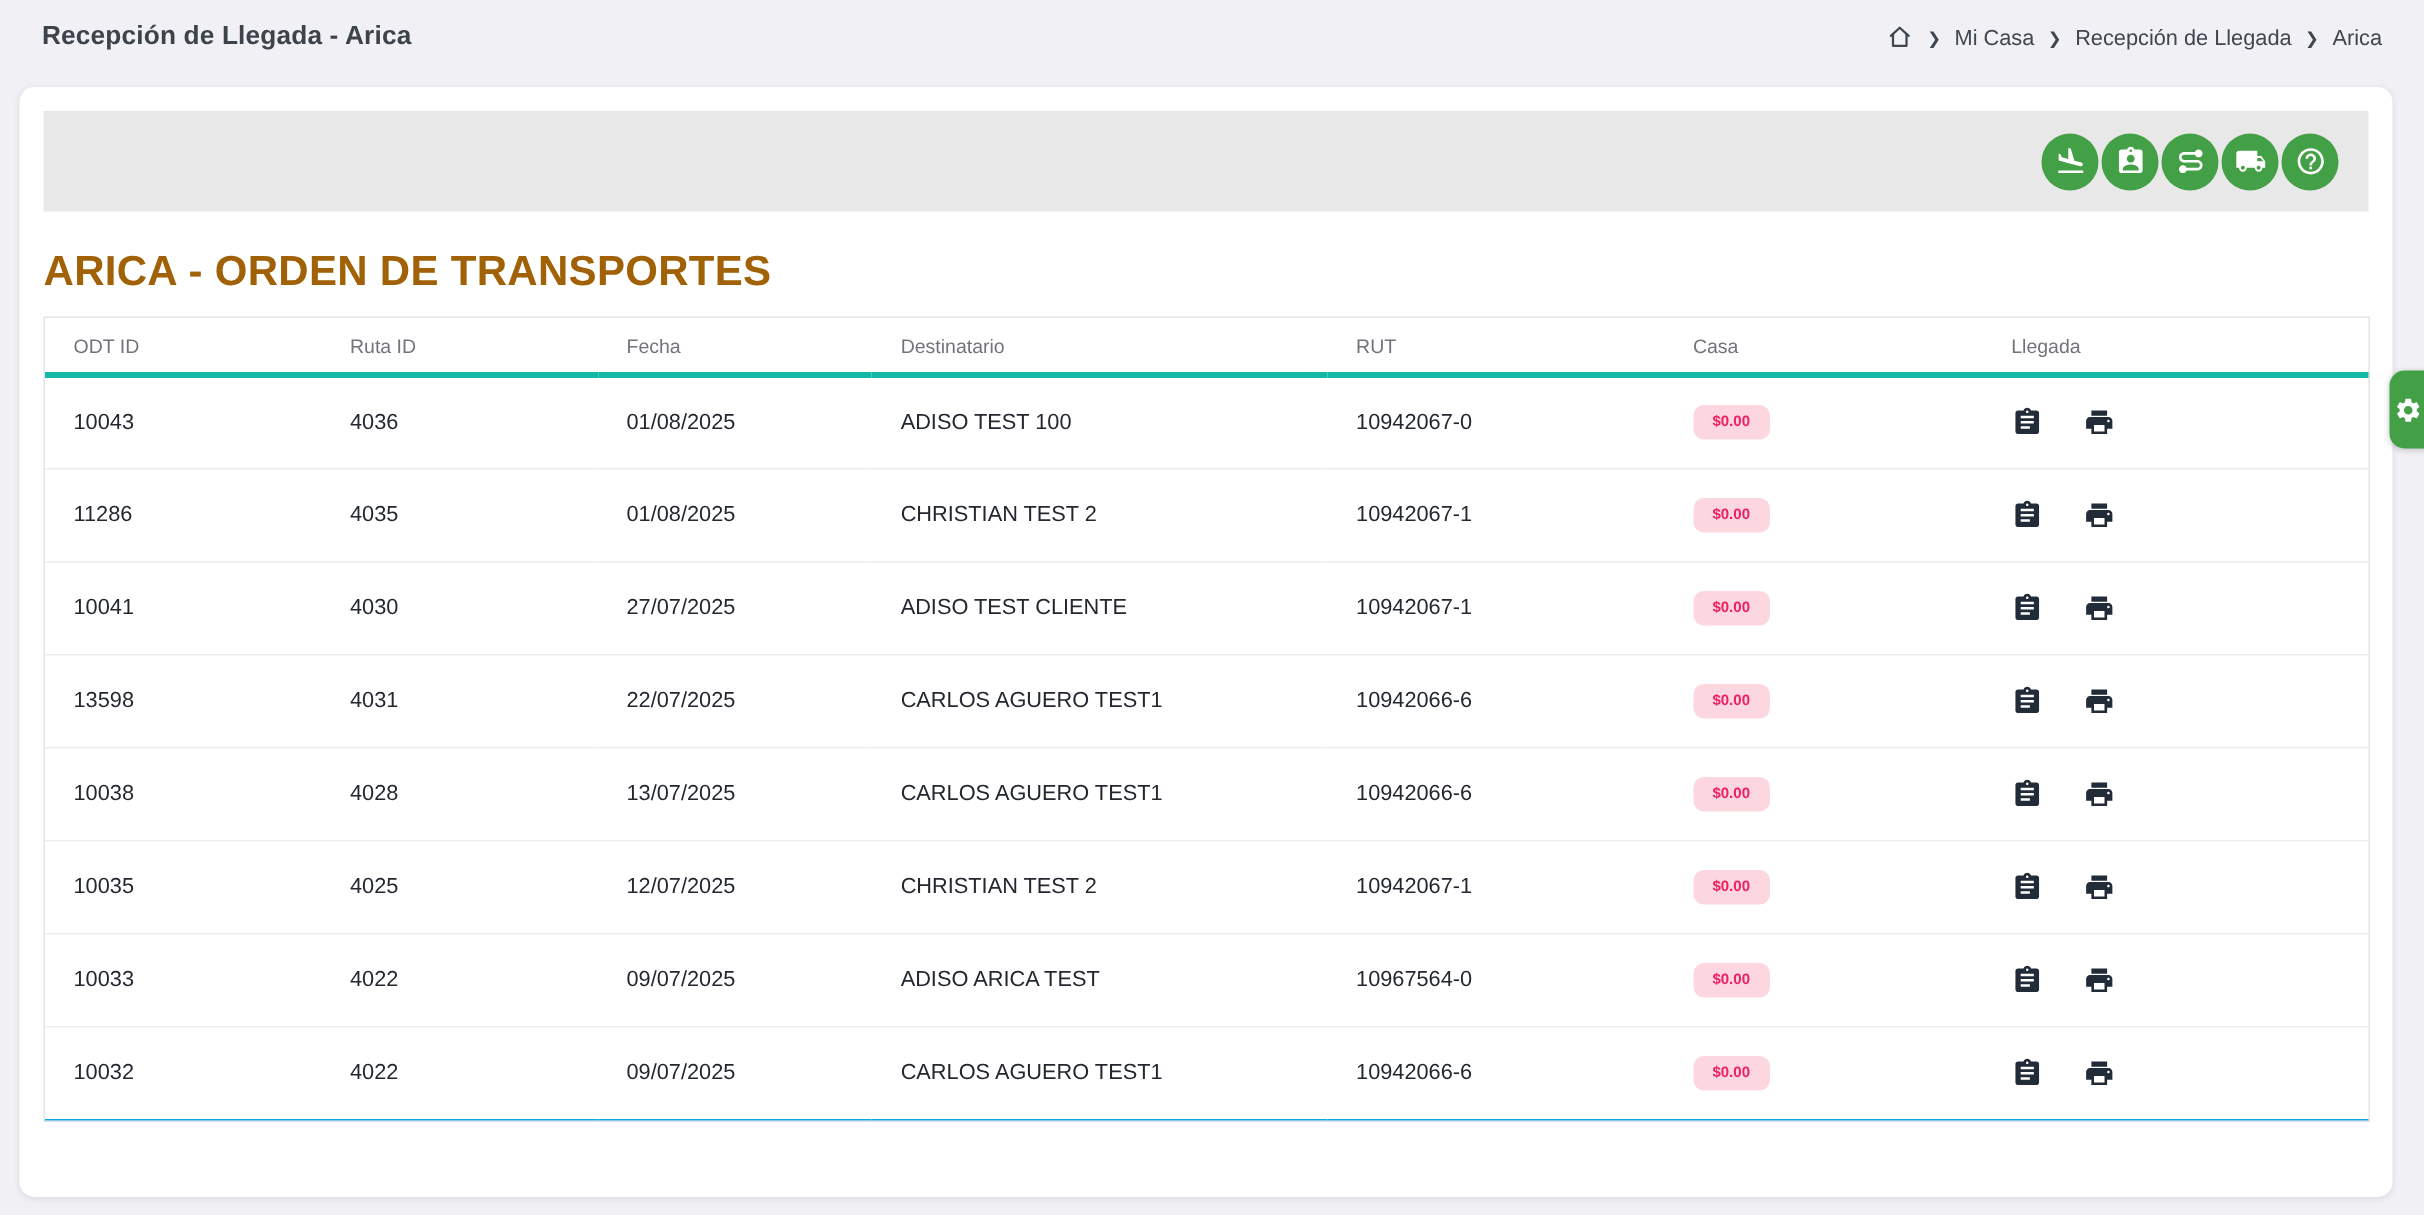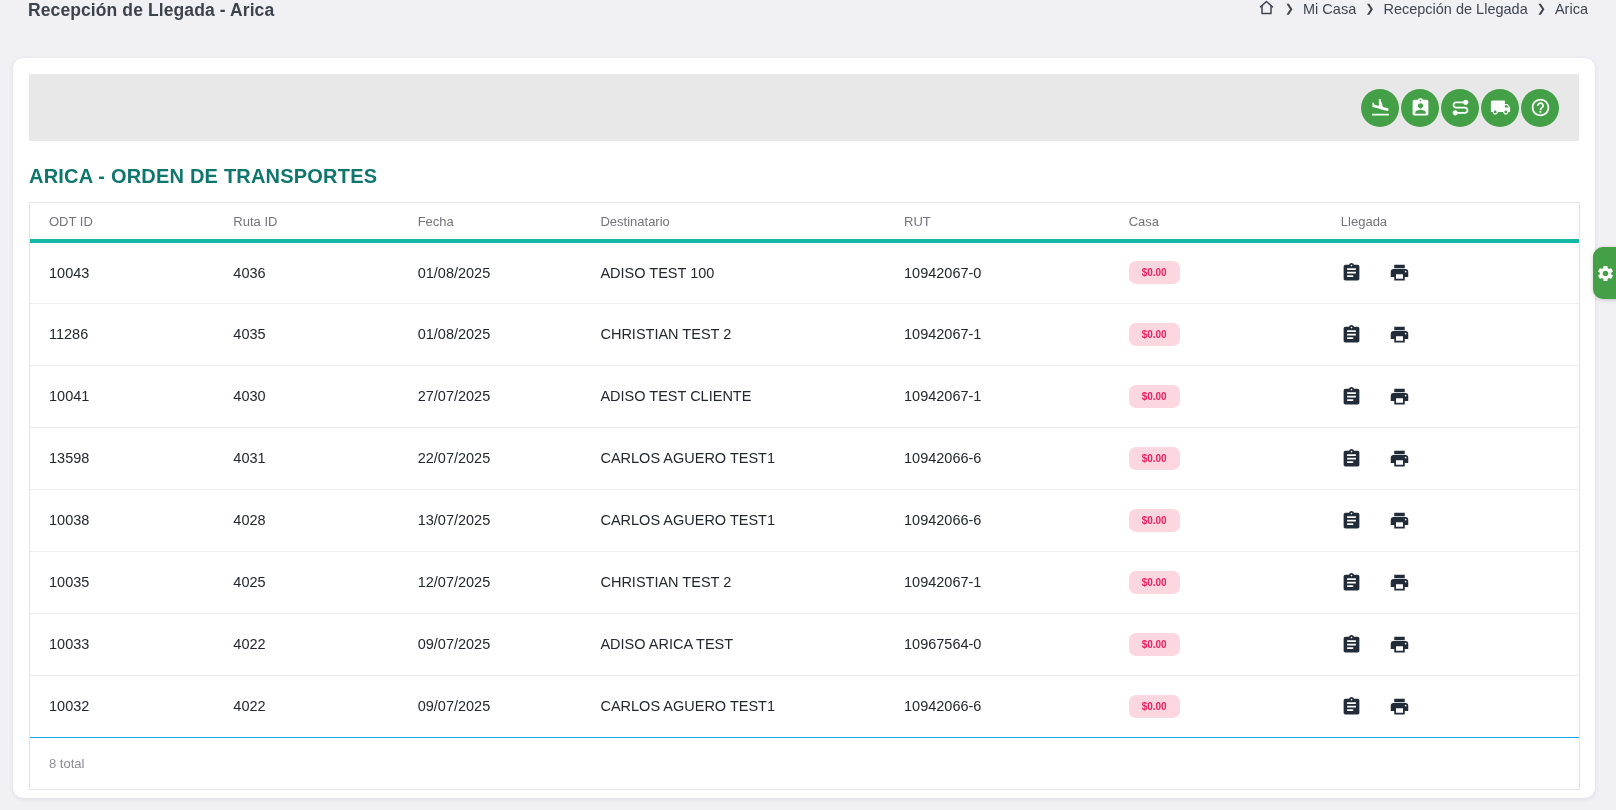--- a/index.html
+++ b/index.html
@@ -8,21 +8,21 @@
     font-family: "Liberation Sans", "DejaVu Sans", sans-serif;
     background: var(--page-bg, #f1f0f5);
     position: relative;
   }
 
   
   .topbar {
     height: 34px;
     padding: 0 28px;
     display: flex;
-    align-items: flex-start;
+    align-items: flex-end;
     justify-content: space-between;
   }
   .page-title {
     font-size: 17.5px;
     font-weight: 700;
     color: #3d434b;
     letter-spacing: .1px;
   }
   .breadcrumb {
     display: flex;
@@ -65,23 +65,23 @@
     align-items: center;
     justify-content: center;
     cursor: pointer;
     flex: none;
   }
   .round-btn svg { width: 21px; height: 21px; fill: #ffffff; }
 
   
   .section-title {
     margin: 24px 16px 0 16px;
-    font-size: 20px;
+    font-size: 28px;
     font-weight: 700;
-    color: #0f766e;
+    color: #a16207;
     letter-spacing: .2px;
   }
 
   
   .table-wrap {
     margin: 14px 15px 0 16px;
     border: 1px solid #e4e4e8;
   }
   table { width: 100%; border-collapse: collapse; table-layout: fixed; }
   col.c-odt  { width: 11.9%; }
@@ -465,21 +465,20 @@
             <svg viewBox="0 0 24 24">
                       <path d="M19 8H5c-1.66 0-3 1.34-3 3v6h4v4h12v-4h4v-6c0-1.66-1.34-3-3-3zm-3 11H8v-5h8v5zm3-7c-.55 0-1-.45-1-1s.45-1 1-1 1 .45 1 1-.45 1-1 1zm-1-9H6v4h12V3z"></path>
                     </svg>
           </span>
         </button>
       </span>
     </td>
   </tr>
 </tbody>
     </table>
-    <div class="table-footer" style="border-top:0">8 total</div>
   </div>
 </div>
 
 <div class="side-tab">
   <span style="display:inline-flex">
     <svg viewBox="0 0 24 24">
         <path d="M19.14 12.94c.04-.3.06-.61.06-.94 0-.32-.02-.64-.07-.94l2.03-1.58c.18-.14.23-.41.12-.61l-1.92-3.32c-.12-.22-.37-.29-.59-.22l-2.39.96c-.5-.38-1.03-.7-1.62-.94l-.36-2.54c-.04-.24-.24-.41-.48-.41h-3.84c-.24 0-.43.17-.47.41l-.36 2.54c-.59.24-1.13.57-1.62.94l-2.39-.96c-.22-.08-.47 0-.59.22L2.74 8.87c-.12.21-.08.47.12.61l2.03 1.58c-.05.3-.09.63-.09.94s.02.64.07.94l-2.03 1.58c-.18.14-.23.41-.12.61l1.92 3.32c.12.22.37.29.59.22l2.39-.96c.5.38 1.03.7 1.62.94l.36 2.54c.05.24.24.41.48.41h3.84c.24 0 .44-.17.47-.41l.36-2.54c.59-.24 1.13-.56 1.62-.94l2.39.96c.22.08.47 0 .59-.22l1.92-3.32c.12-.22.07-.47-.12-.61l-2.01-1.58zM12 15.6c-1.98 0-3.6-1.62-3.6-3.6s1.62-3.6 3.6-3.6 3.6 1.62 3.6 3.6-1.62 3.6-3.6 3.6z"></path>
       </svg>
   </span>
 </div>

